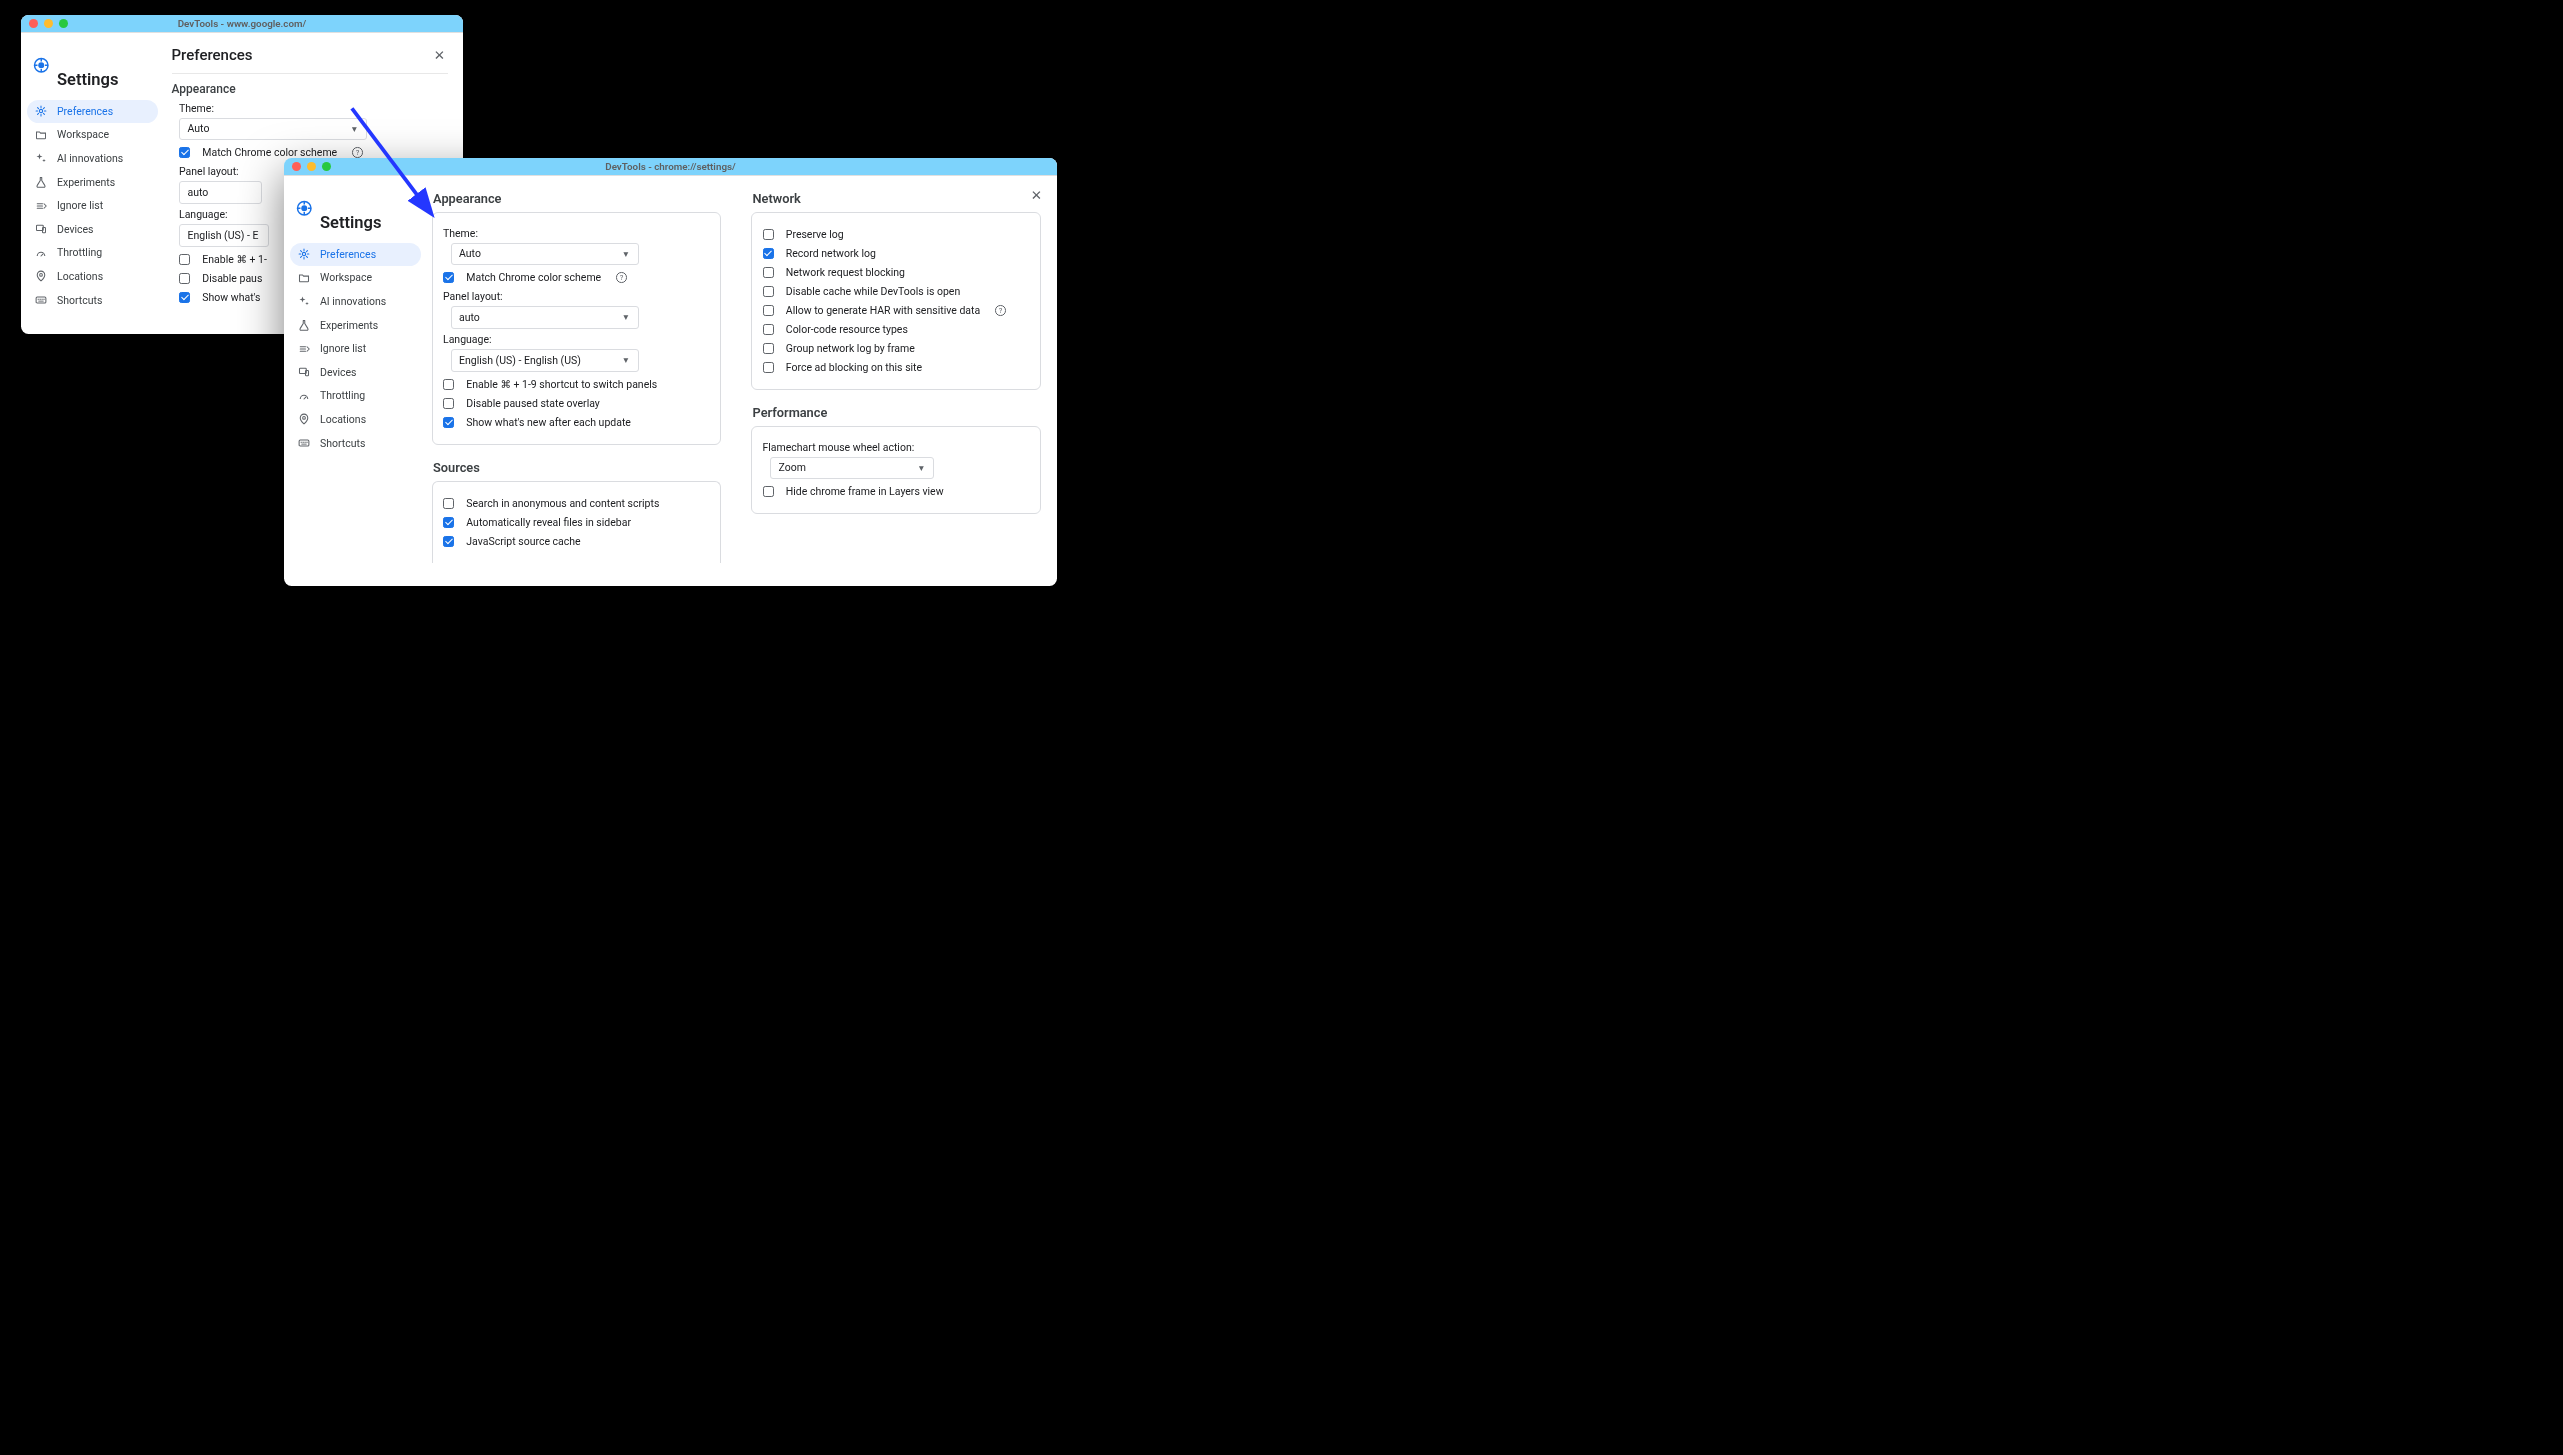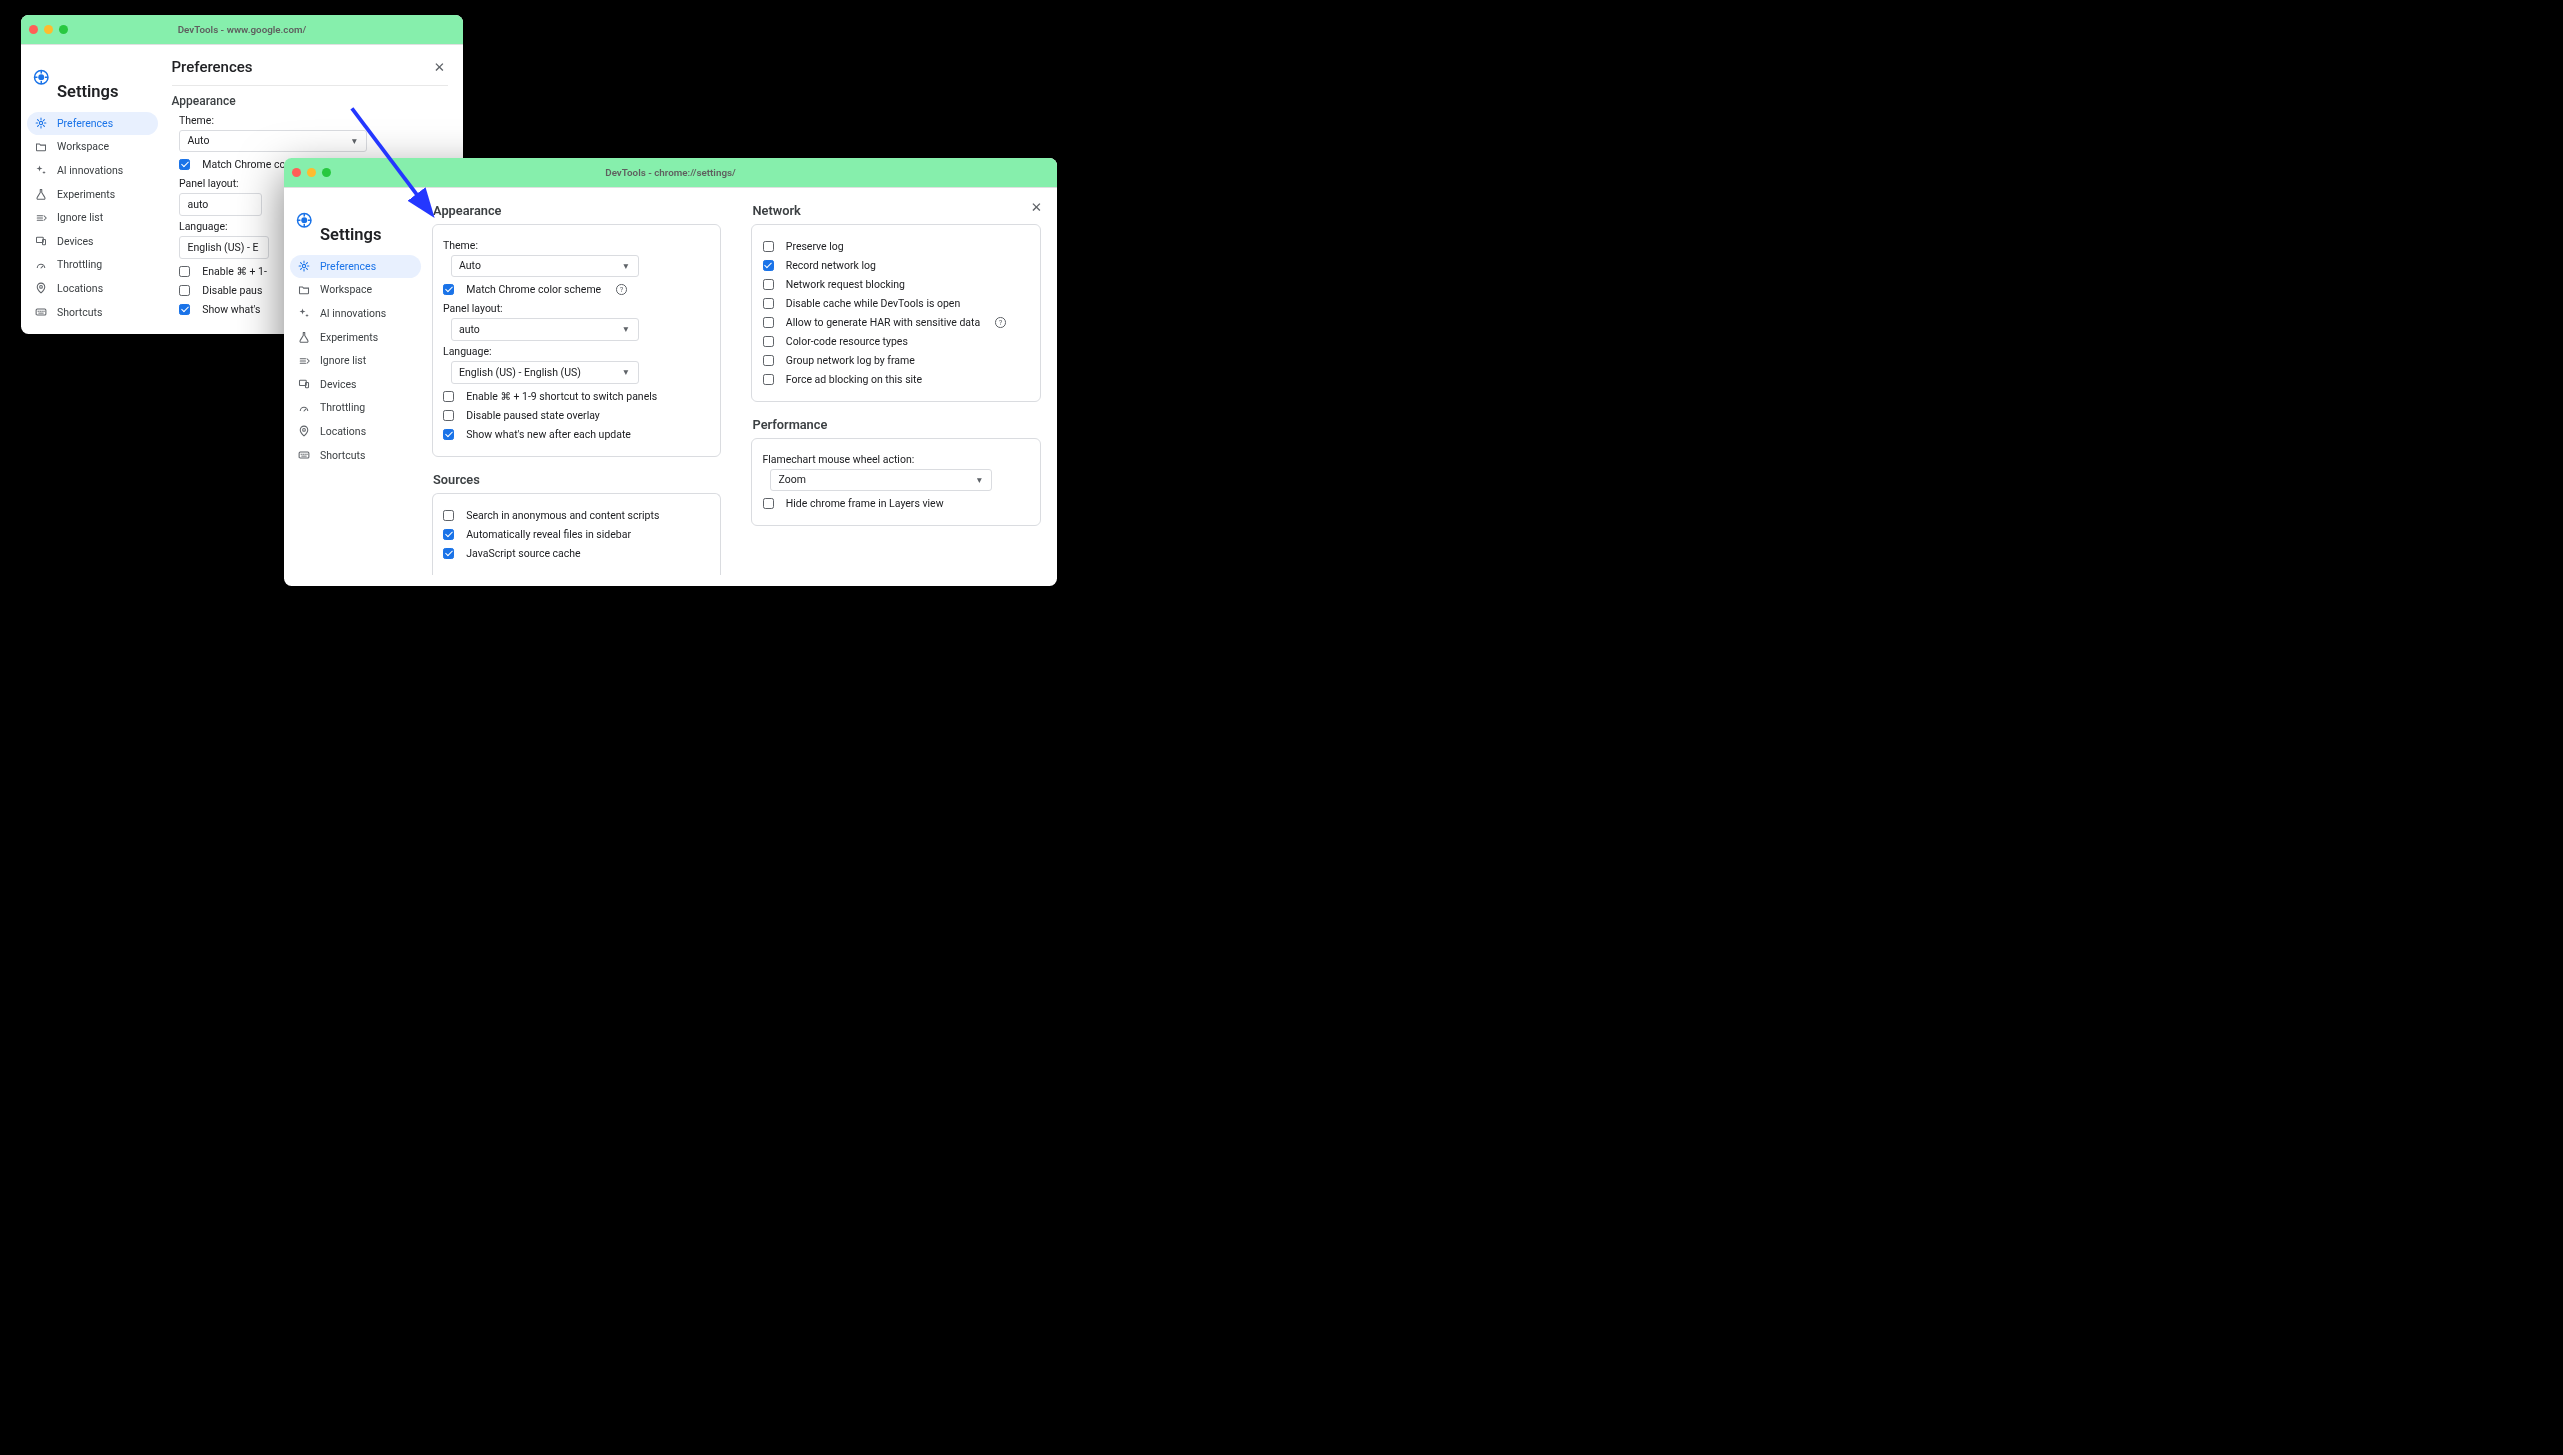--- a/index.html
+++ b/index.html
@@ -18,22 +18,22 @@
     background: #fff;
     border-radius: 7.5px;
     box-shadow: 0 15px 45px rgba(0,0,0,0.5);
     overflow: hidden;
     display: flex;
     flex-direction: column;
   }
   .win-a { left: 21px; top: 15px; width: 442px; height: 319px; }
   .win-b { left: 284px; top: 158px; width: 773px; height: 428px; }
   .titlebar {
-    height: 30px;
-    background: #86efac;
+    height: 18px;
+    background: #7dd3fc;
     border-bottom: 0.8px solid #e0e0e0;
     display: flex;
     align-items: center;
     position: relative;
   }
   .traffic {
     display: flex;
     gap: 6px;
     padding-left: 7.5px;
   }
@@ -563,21 +563,21 @@
             </div>
           <div class="chk-row">
               <span class="chk"></span>
               <span>Force ad blocking on this site</span>
             </div>
         </div>
 
         <div class="section-title" style="font-size:12.8px;font-weight:600;margin-left:1.5px">Performance</div>
         <div class="card">
           <div class="field-label" style="margin-left:0">Flamechart mouse wheel action:</div>
-          <div class="select" style="width:222px;margin-left:7.5px">
+          <div class="select" style="width:164px;margin-left:7.5px">
             <span>Zoom</span>
             <span class="caret">▼</span>
           </div>
           <div class="chk-row">
               <span class="chk"></span>
               <span>Hide chrome frame in Layers view</span>
             </div>
         </div>
       </div>
     </div>

